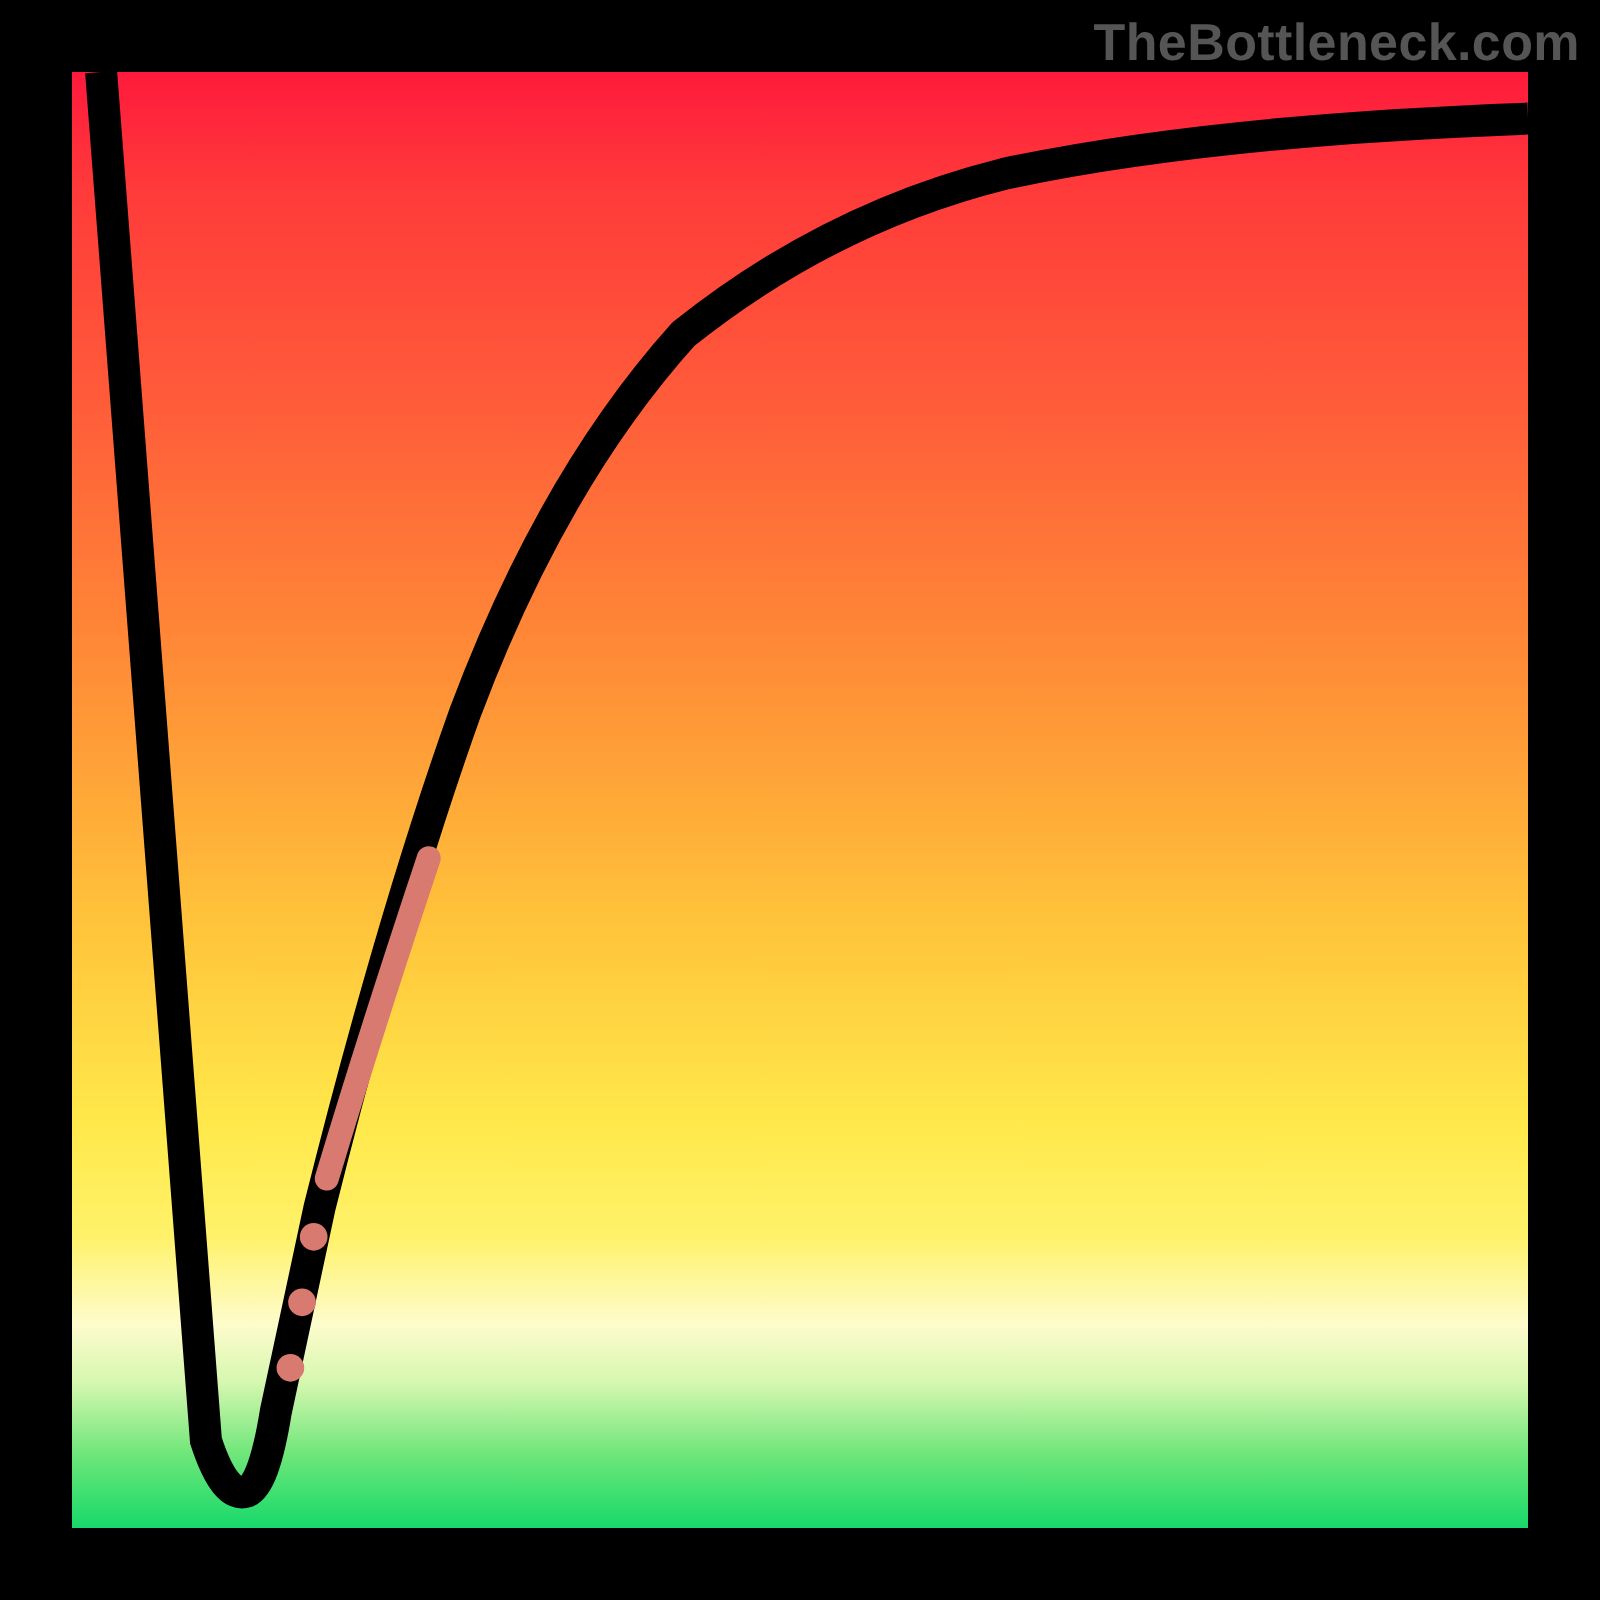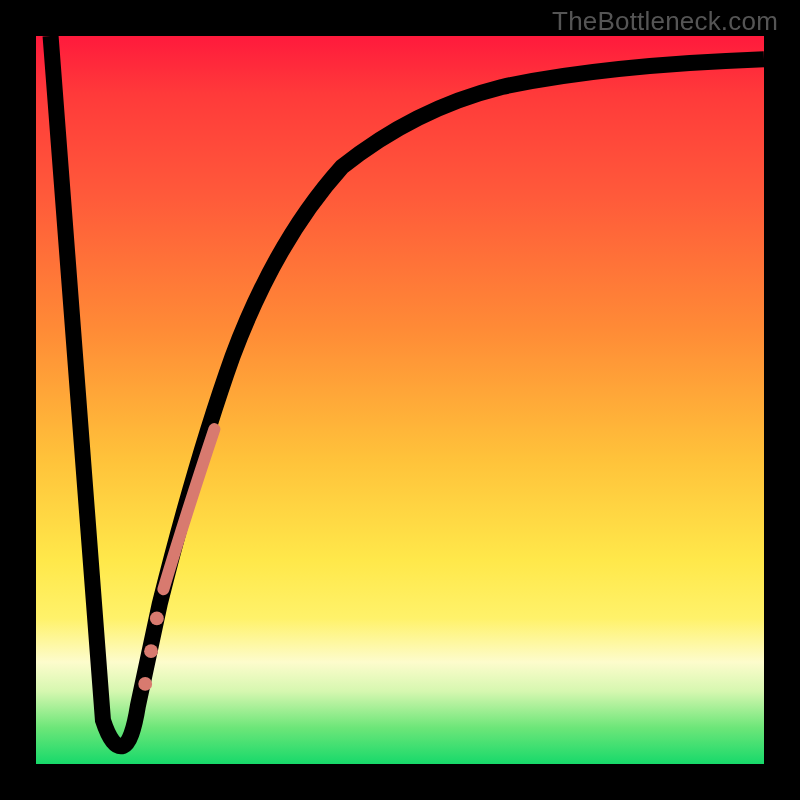--- a/index.html
+++ b/index.html
@@ -40,24 +40,24 @@
       #fff26a 80%,
       #fdfccc 86%,
       #d6f7b0 90%,
       #6de679 95%,
       #17d96a 100%
     );
   }
   .watermark {
     position: absolute;
     top: 6px;
-    right: 22px;
+    right: 10px;
     color: #555;
     font-size: 26px;
-    font-weight: 400;
+    font-weight: 700;
     letter-spacing: 0.2px;
     z-index: 5;
   }
   svg.curve {
     position: absolute;
     inset: 0;
     z-index: 3;
   }
   svg .main-curve {
     fill: none;

